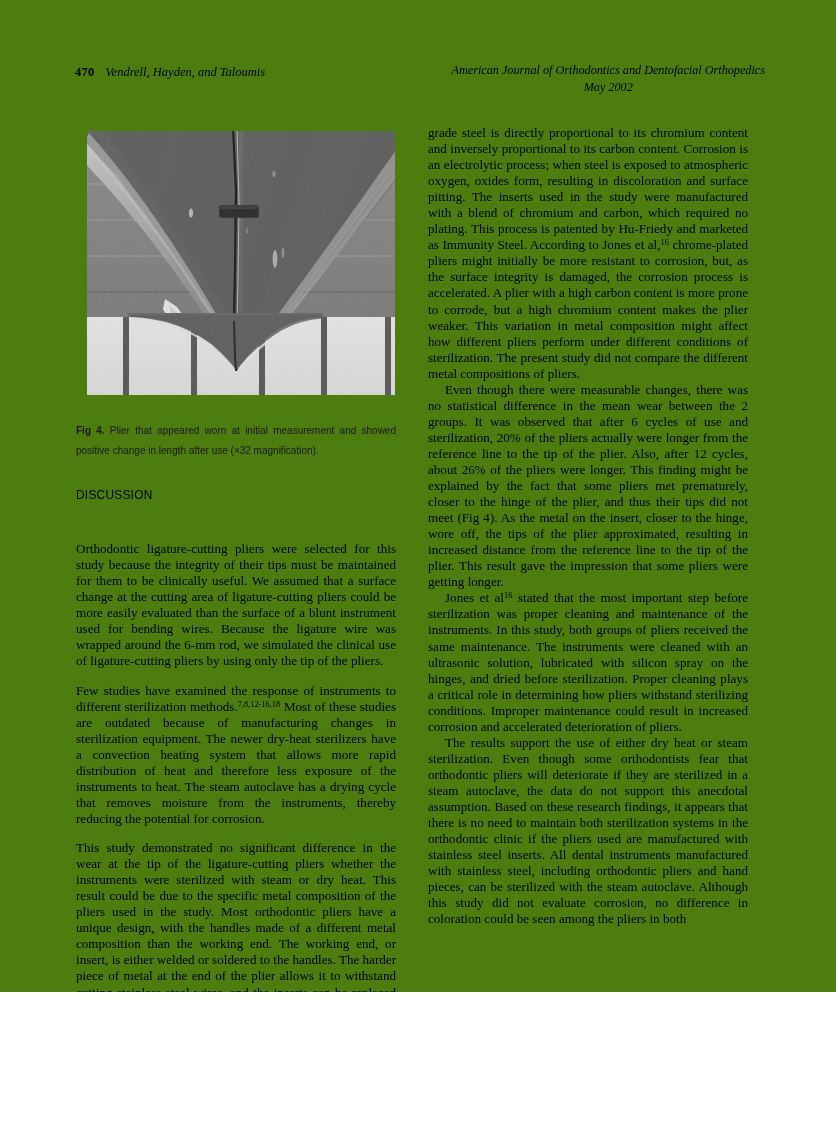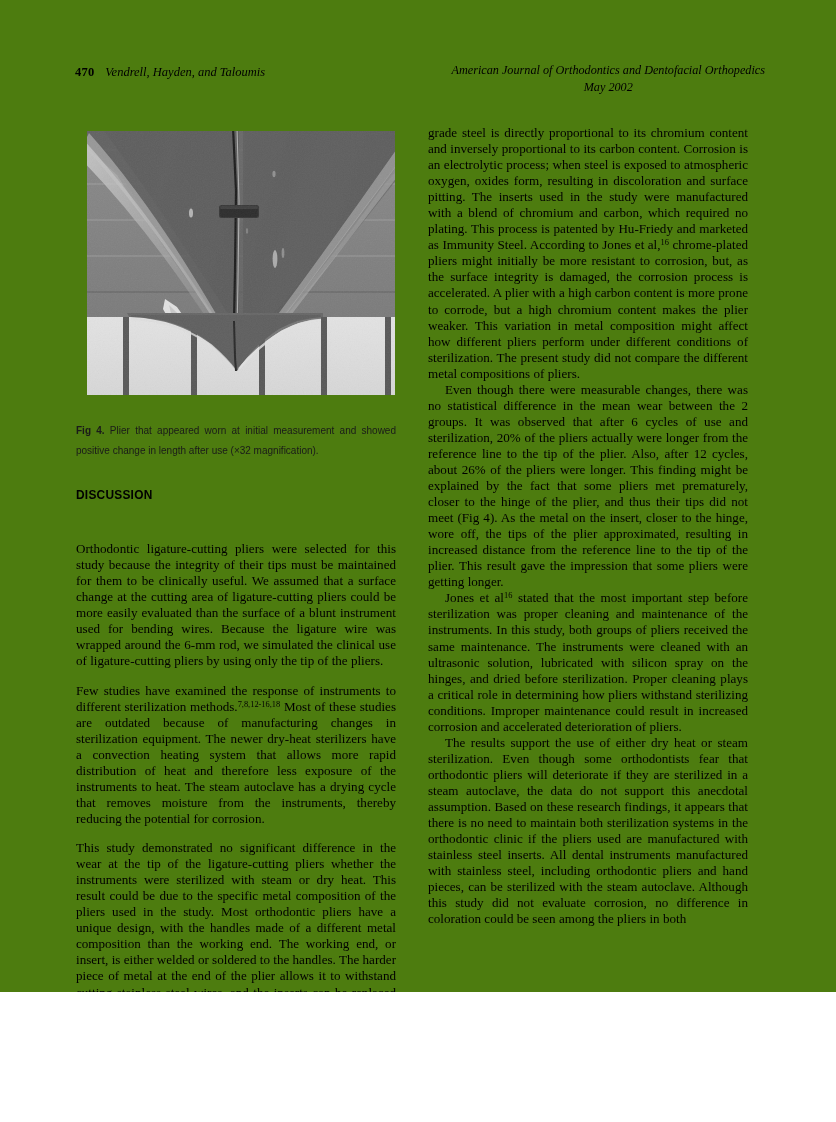--- a/index.html
+++ b/index.html
@@ -107,21 +107,21 @@
   .fig-caption .fig-label {
     font-weight: bold;
   }
 
   
   .section-head {
     position: absolute;
     left: 76px;
     top: 488px;
     font-family: "Liberation Sans", sans-serif;
-    font-weight: bold;
+    font-weight: normal;
     font-size: 11.9px;
     letter-spacing: 0.25px;
     color: #000;
   }
 
   .body-left {
     position: absolute;
     left: 76px;
     top: 528px;
     width: 320px;

